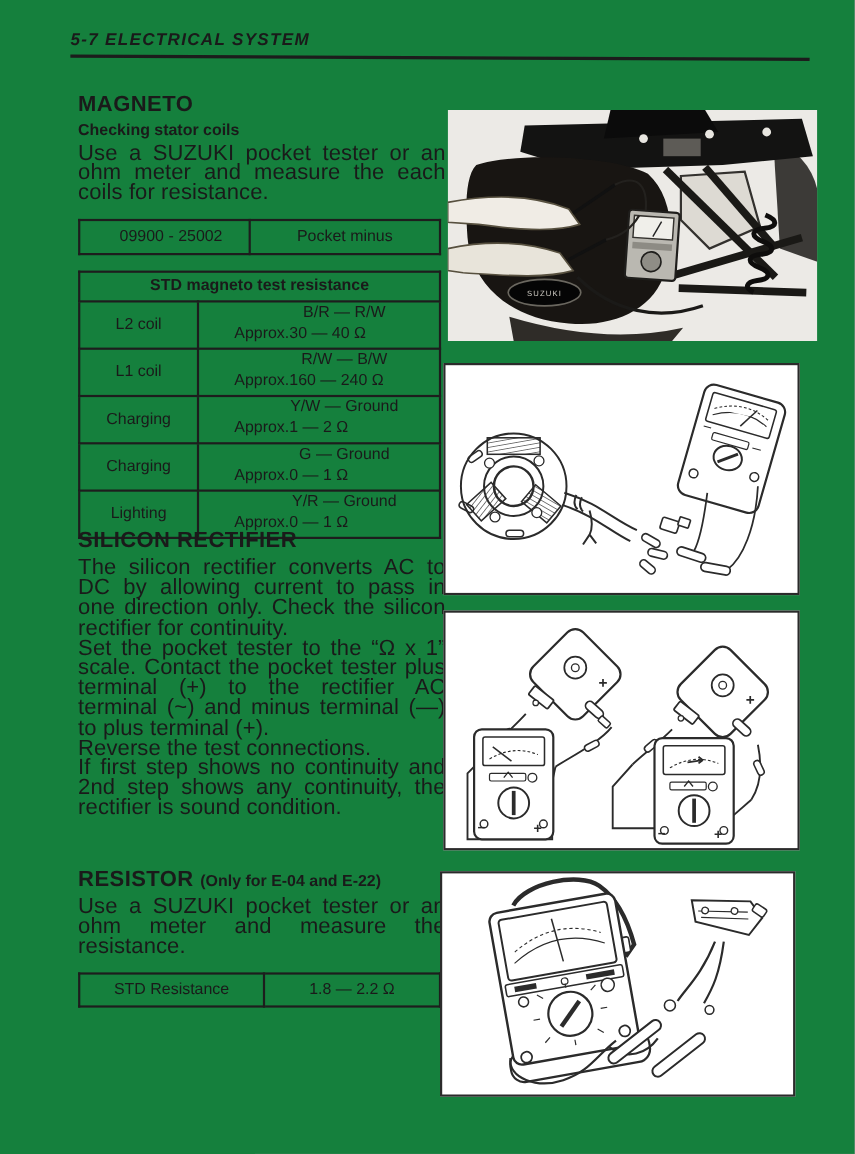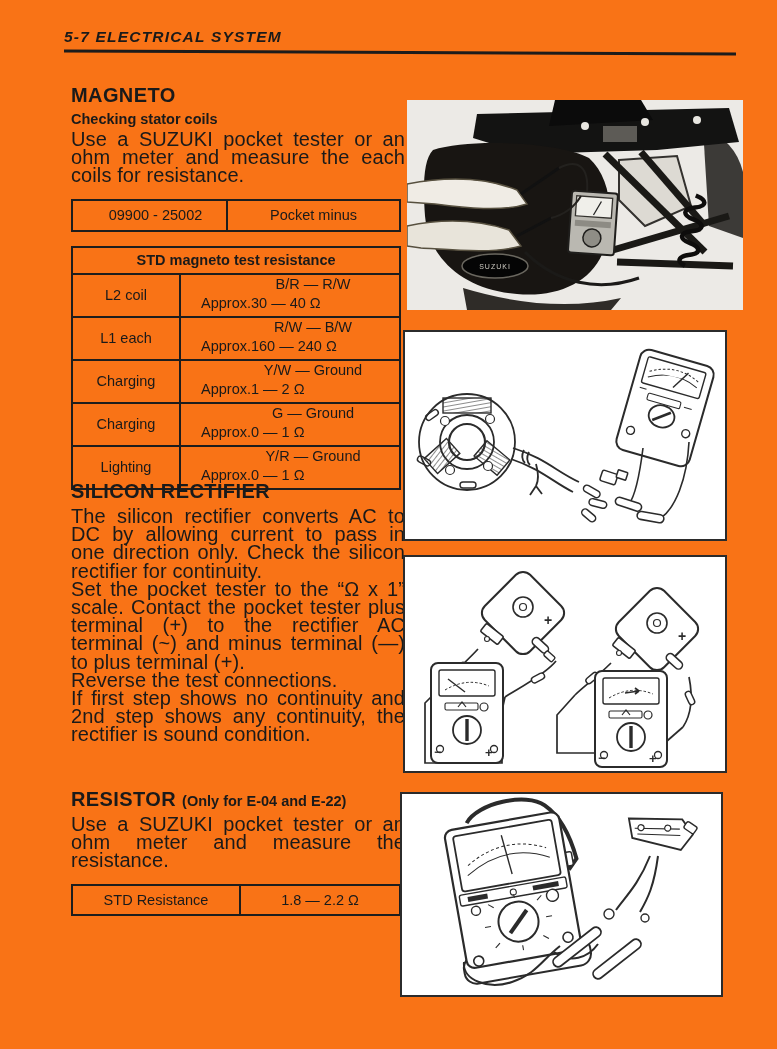--- a/index.html
+++ b/index.html
@@ -1,16 +1,16 @@
 <!DOCTYPE html>
 <html><head>
 <meta charset="utf-8">
 <style>
   html,body{margin:0;padding:0;background:#9a9a9a;}
-  .page{position:relative;width:777px;height:1049px;background:#f97316;
+  .page{position:relative;width:777px;height:1049px;background:#15803d;
         font-family:"Liberation Sans",sans-serif;color:#1a1a1a;overflow:hidden;}
   
   .page-header{position:absolute;left:64px;top:28px;font-size:15.5px;font-weight:bold;
                font-style:italic;letter-spacing:1.2px;}
   .header-rule{position:absolute;left:64px;top:51px;width:672px;height:2.5px;
                background:#1c1c1c;transform:rotate(0.25deg);}
   
   .sec{position:absolute;left:71px;width:334px;}
   .sec-magneto{top:84px;}
   .sec-silicon{top:480px;}
@@ -23,21 +23,21 @@
   
   table{border-collapse:collapse;margin-top:14px;width:330px;font-size:14.5px;}
   td,th{border:2px solid #1d1d1d;padding:0;}
   .tool-table td{height:29px;text-align:center;}
   .tool-table .c-code{width:141px;padding-left:12px;}
   .coil-table th{height:25px;font-size:14.5px;}
   .coil-table .c-item{width:106px;text-align:center;}
   .coil-table .c-val{vertical-align:middle;}
   .coil-row{height:43px;}
   .wires{text-align:center;padding-left:46px;line-height:19px;}
-  .approx-line{display:flex;padding:0 10px 2px 20px;line-height:19px;}
+  .approx-line{display:flex;padding:0 10px 2px 32px;line-height:19px;}
   .approx-line .rng{flex:1;}
   .res-table td{height:28px;text-align:center;}
   .res-table .c-label{width:166px;}
   
   .fig{position:absolute;}
   .boxed{border:2px solid #2b2b2b;background:#fff;}
   .fig svg{display:block;}
   .f-photo{left:407px;top:100px;width:336px;height:210px;}
   .f-stator{left:403px;top:330px;width:320px;height:207px;}
   .f-rect{left:403px;top:555px;width:320px;height:214px;}
@@ -74,21 +74,21 @@
         <td class="c-item">L2 coil</td>
         <td class="c-val">
           <div class="wires">B/R — R/W</div>
           <div class="approx-line">
                 <span>Approx.</span>
                 <span class="rng">30 —  40 Ω</span>
               </div>
         </td>
       </tr>
       <tr class="coil-row">
-        <td class="c-item">L1 each</td>
+        <td class="c-item">L1 coil</td>
         <td class="c-val">
           <div class="wires">R/W — B/W</div>
           <div class="approx-line">
                 <span>Approx.</span>
                 <span class="rng">160 — 240 Ω</span>
               </div>
         </td>
       </tr>
       <tr class="coil-row">
         <td class="c-item">Charging</td>

